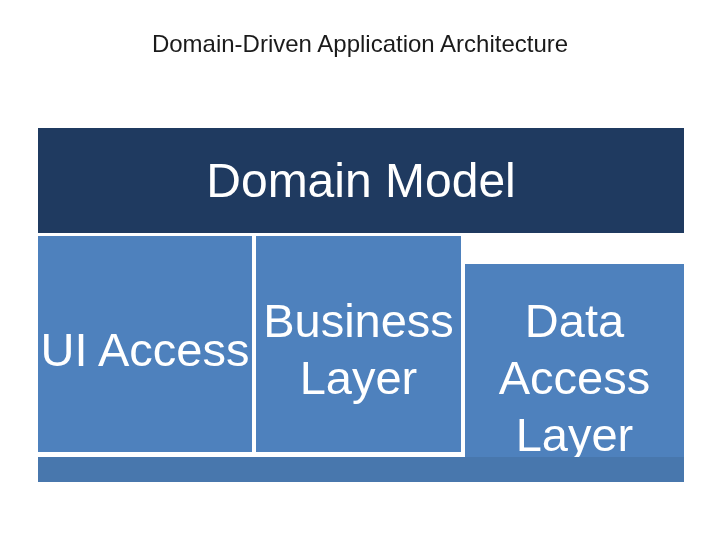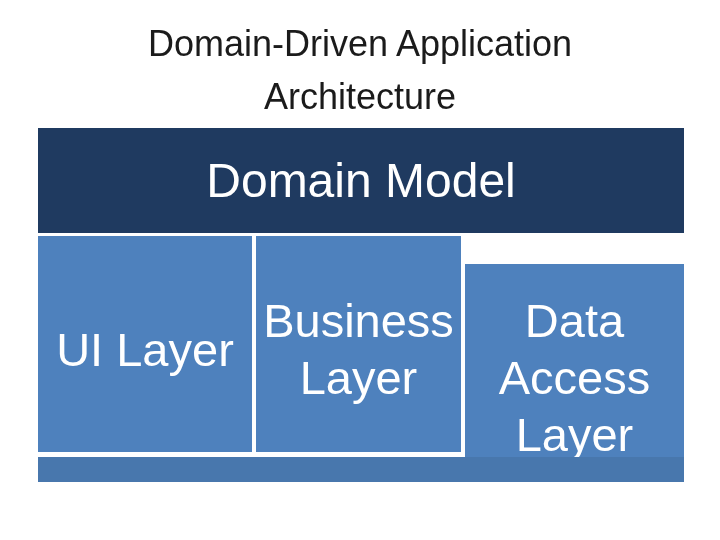--- a/index.html
+++ b/index.html
@@ -16,21 +16,21 @@
     width:720px; height:540px;
     background:var(--slide-bg);
     font-family:"Liberation Sans", sans-serif;
     overflow:hidden;
   }
   .slide{ position:relative; width:720px; height:540px; background:var(--slide-bg); }
 
   .slide-title{
     position:absolute; top:17px; left:110px; width:500px;
     text-align:center;
-    font-size:36px; line-height:53px;
+    font-size:24px; line-height:53px;
     color:var(--title-text);
   }
 
   .diagram{ position:absolute; left:38px; top:128px; width:646px; height:354px; }
 
   .dm-header{
     position:absolute; left:0; top:0; width:646px; height:105px;
     background:var(--header-bg);
     display:flex; align-items:center; justify-content:center;
   }
@@ -67,21 +67,21 @@
 
   <div class="slide-title">Domain-Driven Application Architecture</div>
 
   <div class="diagram">
 
     <div class="dm-header">
       <div class="label">Domain Model</div>
     </div>
 
     <div class="col col1">
-      <div class="label">UI Layer</div>
+      <div class="label">UI Access</div>
     </div>
 
     <div class="col col2">
       <div class="label">Business Layer</div>
     </div>
 
     <div class="col col3">
       <div class="label">Data Access Layer</div>
     </div>
 

